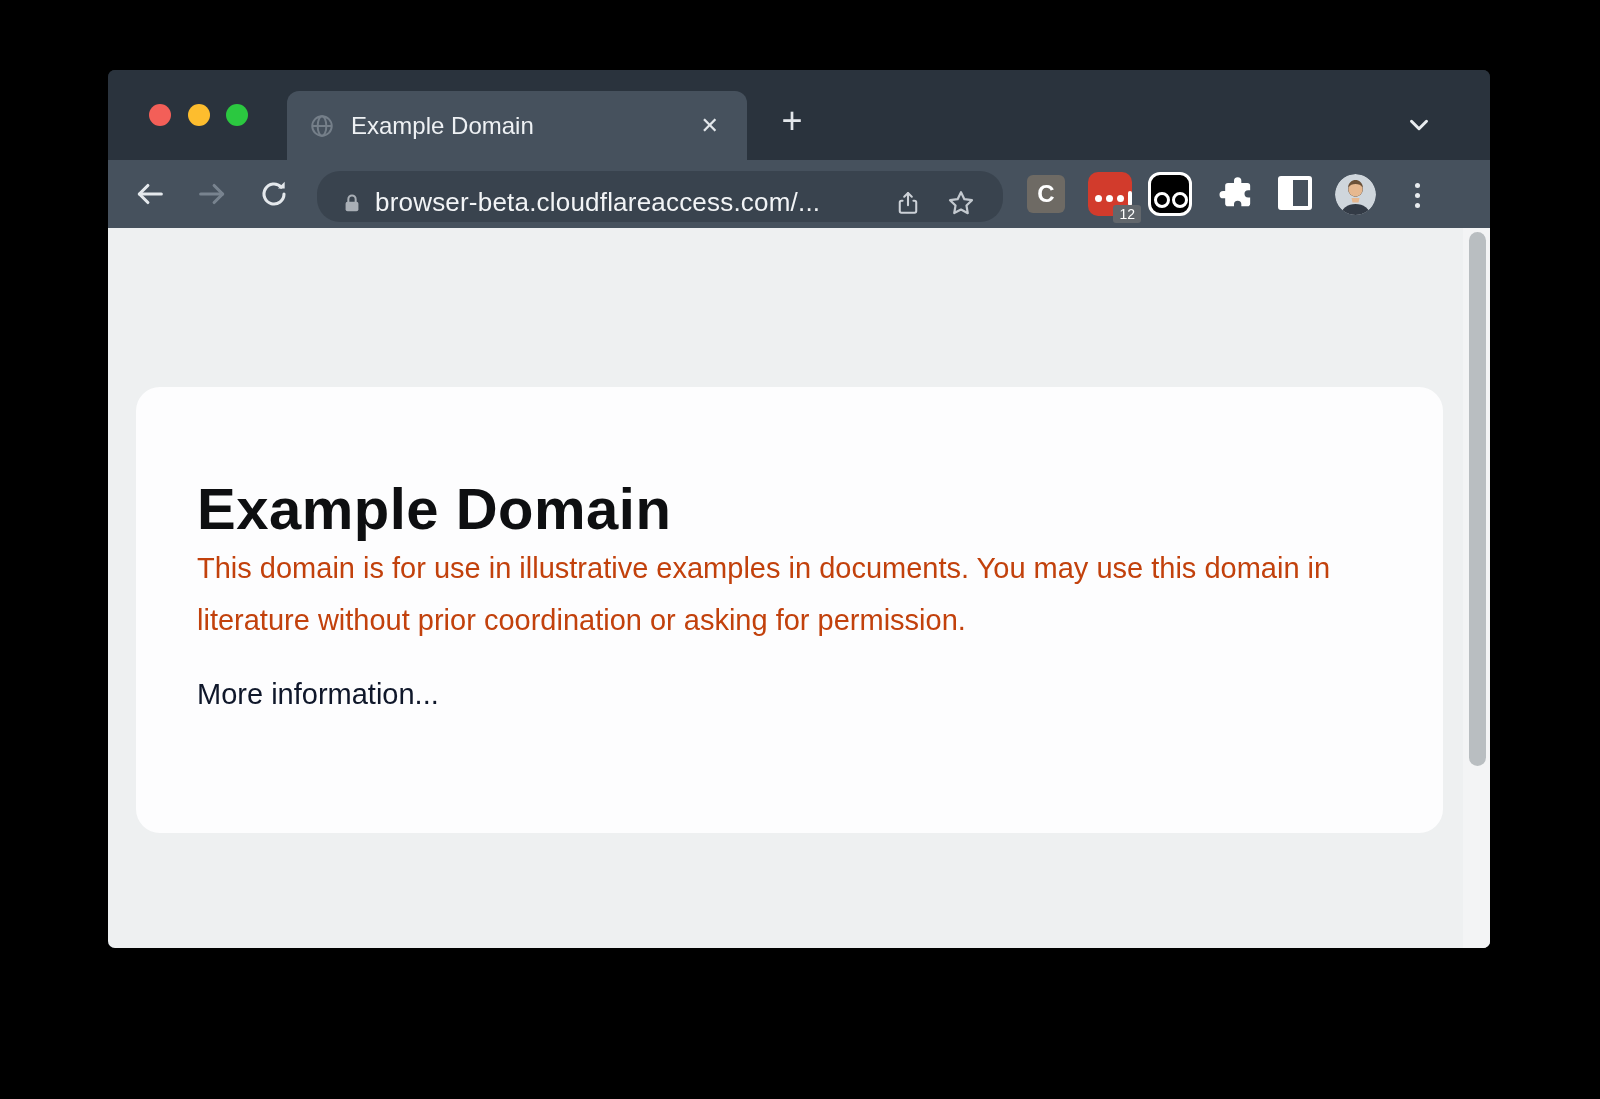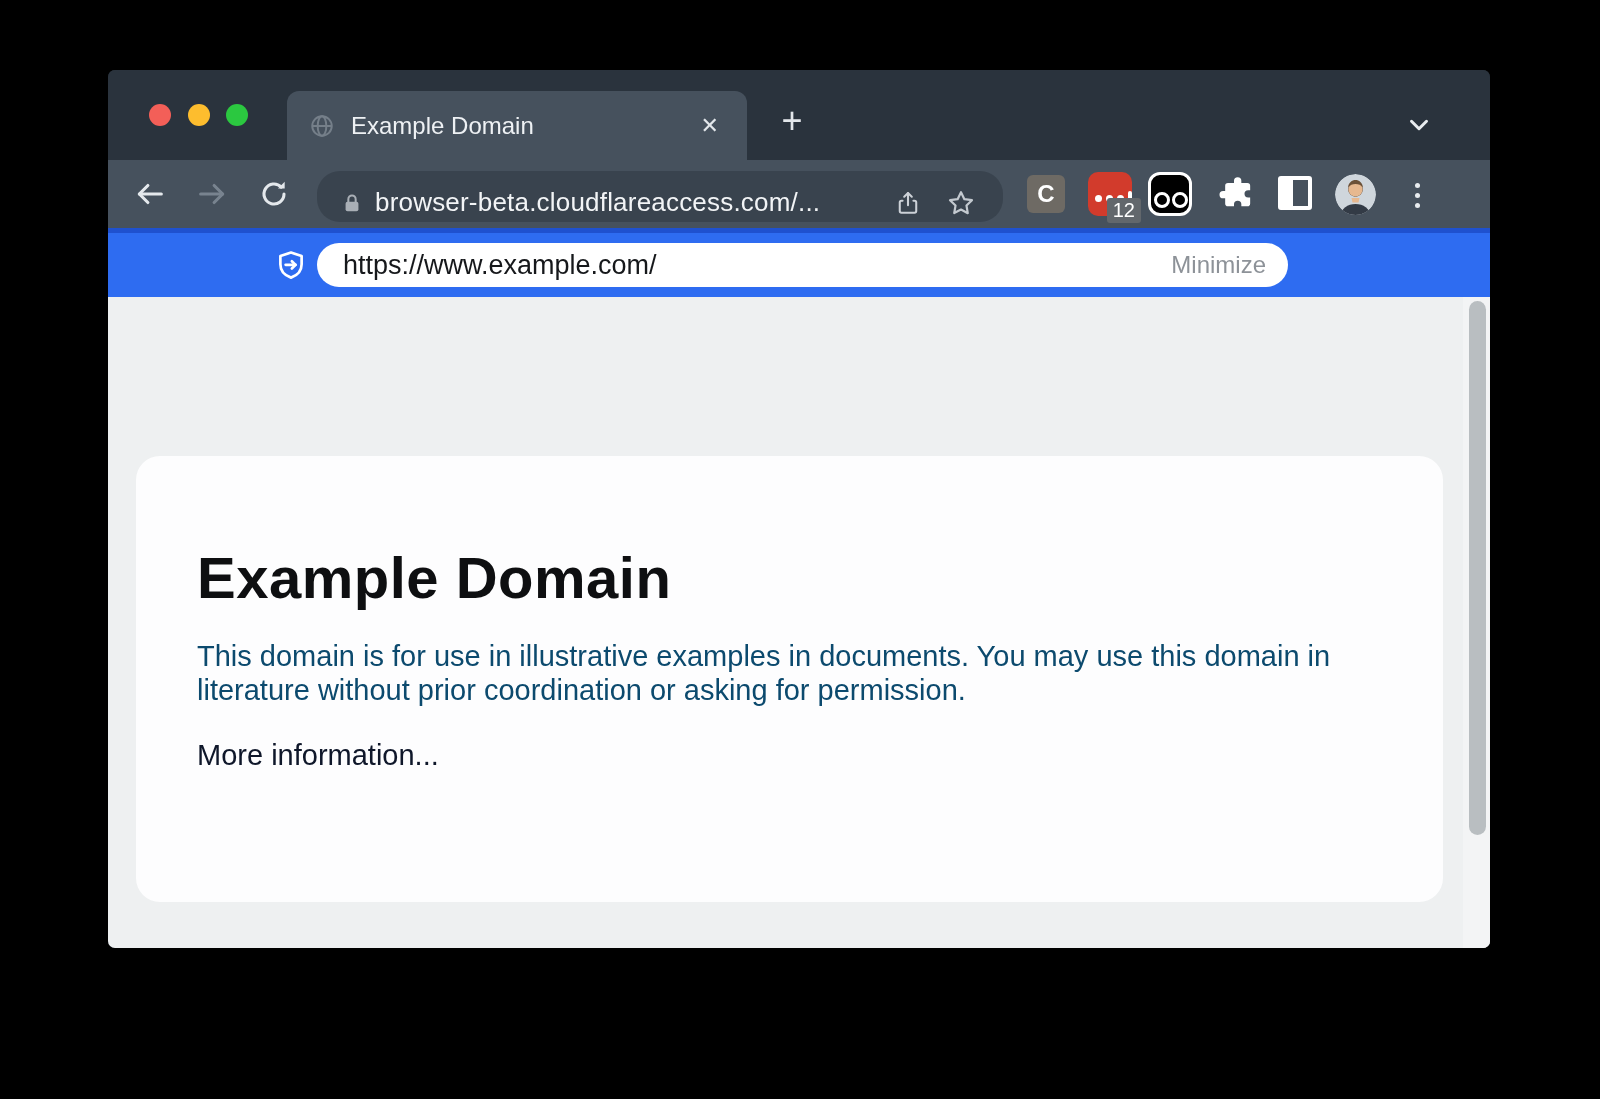--- a/index.html
+++ b/index.html
@@ -50,21 +50,21 @@
   .ext-c { position:absolute; left:919px; top:15px; width:38px; height:38px;
            background:#6e6a64; border-radius:6px; color:#fff; font-size:24px;
            font-weight:bold; display:flex; align-items:center; justify-content:center; }
   .ext-red { position:absolute; left:980px; top:12px; width:44px; height:44px;
              background:#d23b2c; border-radius:10px; }
   .ext-red .dots { position:absolute; left:7px; top:19px; display:flex;
                    align-items:center; gap:4px; }
   .ext-red .dot { width:7px; height:7px; border-radius:50%; background:#fff; }
   .ext-red .bar { width:4px; height:15px; border-radius:2px; background:#fff; }
   .ext-badge { position:absolute; right:-9px; bottom:-7px; background:#62676c;
-               color:#fff; font-size:20px; padding:1px 6px; border-radius:3px; }
+               color:#fff; font-size:14px; padding:1px 6px; border-radius:3px; }
   .ext-black { position:absolute; left:1040px; top:12px; width:44px; height:44px;
                background:#000; border:3px solid #fff; border-radius:12px; }
   .ext-black .circ { position:absolute; bottom:5px; width:16px; height:16px;
                      border:3px solid #fff; border-radius:50%; background:#000; }
   .ext-black .c1 { left:3px; } .ext-black .c2 { left:21px; }
   .ext-puzzle { position:absolute; left:1108px; top:13px; }
   .sidepanel-icon { position:absolute; left:1170px; top:16px; width:34px; height:34px;
                     border:4px solid #fff; border-radius:3px; }
   .sidepanel-icon .pane { position:absolute; left:0; top:0; width:11px; height:26px;
                           background:#fff; }
@@ -85,21 +85,21 @@
   .iso-url { flex:1 1 auto; border:none; outline:none; background:transparent;
              color:#16181b; font-size:27px; font-family:"Liberation Sans",sans-serif; }
   .iso-min { flex:0 0 auto; color:#8d9298; font-size:24px; background:none;
              border:none; font-family:"Liberation Sans",sans-serif; cursor:pointer; }
 
   
   .content { position:relative; flex:1 1 auto; background:#eef0f1; overflow:hidden; }
   .card { position:absolute; left:28px; top:159px; width:1307px; height:446px;
           background:#fdfdfe; border-radius:24px; padding:88px 70px 0 61px; }
   .card h1 { font-size:58px; font-weight:bold; color:#0e0f11; letter-spacing:.5px; }
-  .card p { margin-top:28px; font-size:29px; line-height:34px; color:#0c4a6e;
+  .card p { font-size:29px; line-height:52px; color:#c2410c;
             max-width:1150px; }
   .card a { display:inline-block; margin-top:32px; font-size:29px; color:#0f172a;
             text-decoration:none; }
   .scroll-track { position:absolute; right:0; top:0; width:27px; height:100%;
                   background:#f3f4f5; }
   .scroll-thumb { position:absolute; right:4px; top:4px; width:17px; height:534px;
                   border-radius:9px; background:#b9bec1; }
 </style>
 </head>
 <body>
@@ -210,31 +210,20 @@
         </svg>
       </div>
 
       <div class="menu-dots">
         <i></i>
           <i></i>
           <i></i>
       </div>
     </div>
 
-    <div class="bluebar">
-      <svg class="shield" width="34" height="36" viewBox="0 0 24 24" fill="none" stroke="#fff" stroke-width="1.9" stroke-linecap="round" stroke-linejoin="round">
-        <path d="M12 2.5 19.5 5v5.8c0 4.6-3.1 7.9-7.5 9.4-4.4-1.5-7.5-4.8-7.5-9.4V5z"></path>
-        <path d="M8.2 11.2h7"></path>
-          <path d="m12.6 8.6 2.6 2.6-2.6 2.6"></path>
-      </svg>
-      <div class="iso-input-wrap">
-        <input class="iso-url" type="text" value="https://www.example.com/" style="">
-        <button class="iso-min">Minimize</button>
-      </div>
-    </div>
 
     <div class="content">
       <div class="card">
         <h1>Example Domain</h1>
         <p>This domain is for use in illustrative examples in documents. You may use this domain in literature without prior coordination or asking for permission.</p>
         <a href="#">More information...</a>
       </div>
       <div class="scroll-track">
         <div class="scroll-thumb"></div>
       </div>

